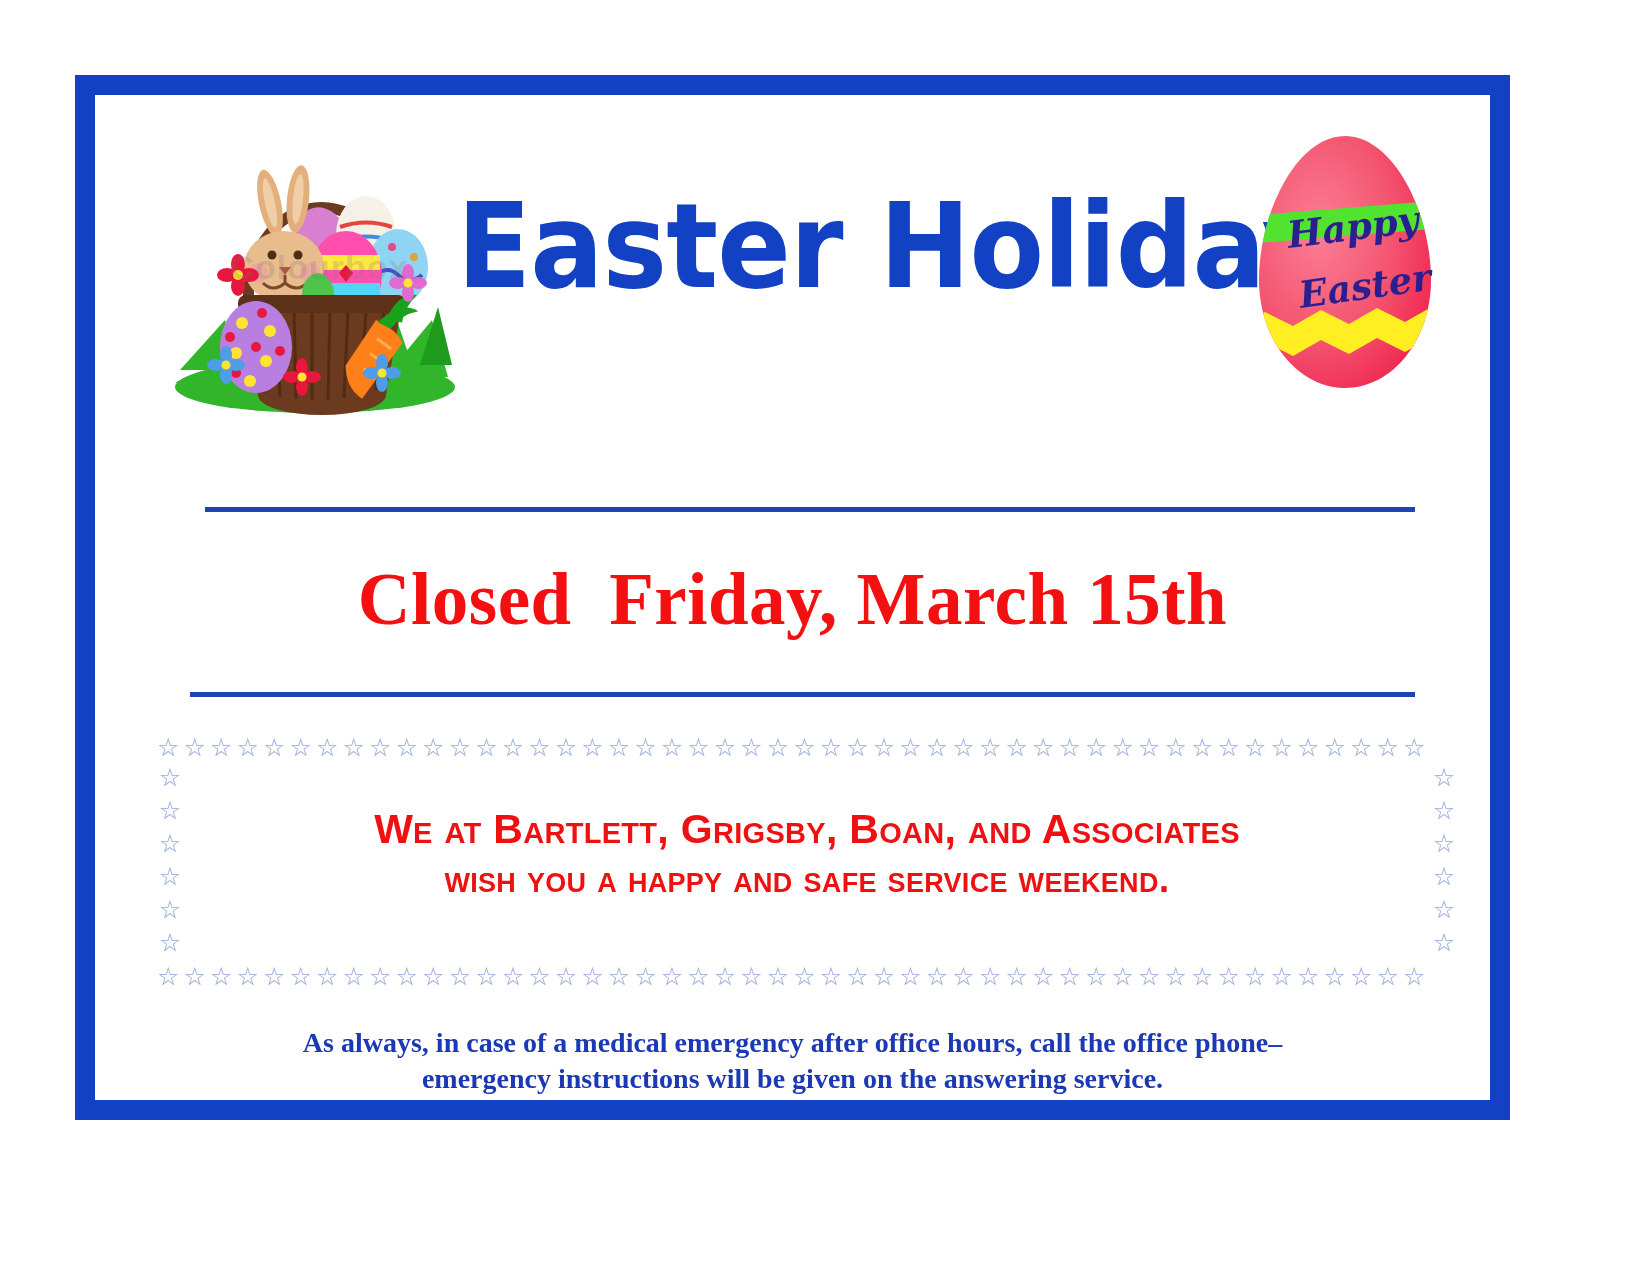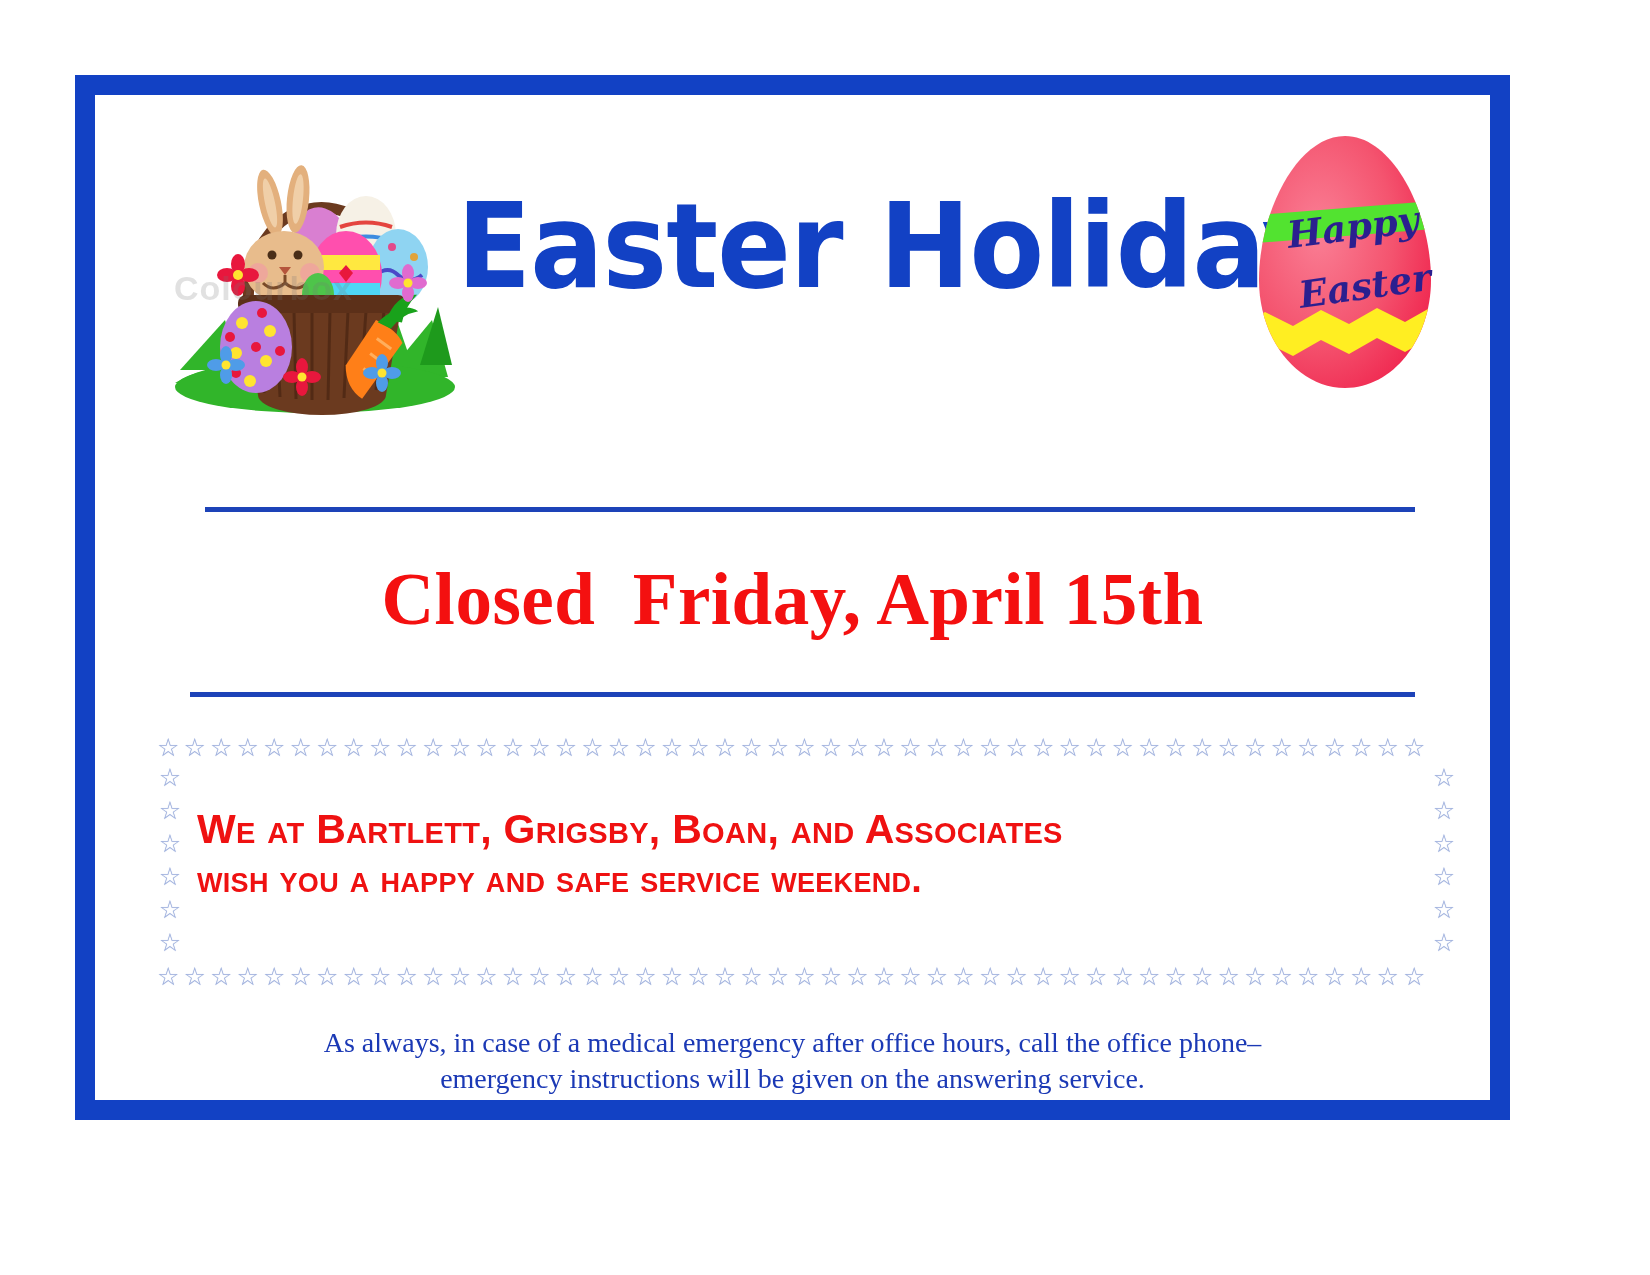--- a/index.html
+++ b/index.html
@@ -156,52 +156,53 @@
     text-shadow: 0 0 1px #c9d4ec;
   }
   .star-col.left { left: 0; }
   .star-col.right { right: 0; }
 
   .starbox-text {
     position: absolute;
     left: 40px;
     right: 40px;
     top: 68px;
-    text-align: left;
+    text-align: center;
     color: #ef1111;
     font-family: "Liberation Sans", sans-serif;
     font-weight: bold;
     font-size: 41px;
     line-height: 1.28;
     font-variant: small-caps;
     letter-spacing: 0.3px;
   }
   .starbox-text .l2 { font-size: 38px; display: block; }
 
   
   .note {
     position: absolute;
     left: 0;
     right: 0;
     top: 930px;
     text-align: center;
     color: #1b39b5;
     font-family: "Liberation Serif", serif;
-    font-weight: normal;
+    font-weight: bold;
     font-size: 28px;
     line-height: 1.3;
   }
   .note span { display: block; }
 
   
   .watermark {
     position: absolute;
     left: 4px;
-    top: 154px;
+    top: 133px;
     width: 290px;
+    text-align: center;
     font-family: "Liberation Sans", sans-serif;
     font-size: 34px;
     font-weight: bold;
     color: rgba(120,120,120,0.22);
     letter-spacing: 1px;
     pointer-events: none;
   }
 </style>
 </head>
 <body>
@@ -372,21 +373,21 @@
               <path d="M0 86 L200 70 L200 98 L0 114 Z" fill="#52e330"></path>
               <path d="M-6 198 l26 -16 l28 14 l28 -16 l28 14 l28 -16 l28 14 l28 -16 l0 30 l-28 16 l-28 -14 l-28 16 l-28 -14 l-28 16 l-28 -14 l-26 16 Z" fill="#ffee22"></path>
             </g>
             <text x="44" y="118" fill="#2b1f8f" font-family="DejaVu Serif, serif" font-style="italic" font-weight="bold" font-size="37" transform="rotate(-7 44 118)">Happy</text>
             <text x="56" y="178" fill="#2b1f8f" font-family="DejaVu Serif, serif" font-style="italic" font-weight="bold" font-size="37" transform="rotate(-8 56 178)">Easter</text>
           </svg>
         </div>
       </div>
 
       <div class="rule rule-top"></div>
-      <div class="closed-line">Closed  Friday, April 15th</div>
+      <div class="closed-line">Closed  Friday, March 15th</div>
       <div class="rule rule-bottom"></div>
 
       <div class="star-box">
         <div class="star-row top">☆☆☆☆☆☆☆☆☆☆☆☆☆☆☆☆☆☆☆☆☆☆☆☆☆☆☆☆☆☆☆☆☆☆☆☆☆☆☆☆☆☆☆☆☆☆☆☆</div>
         <div class="star-row bottom">☆☆☆☆☆☆☆☆☆☆☆☆☆☆☆☆☆☆☆☆☆☆☆☆☆☆☆☆☆☆☆☆☆☆☆☆☆☆☆☆☆☆☆☆☆☆☆☆</div>
         <div class="star-col left">
             <div>☆</div>
             <div>☆</div>
             <div>☆</div>
             <div>☆</div>

